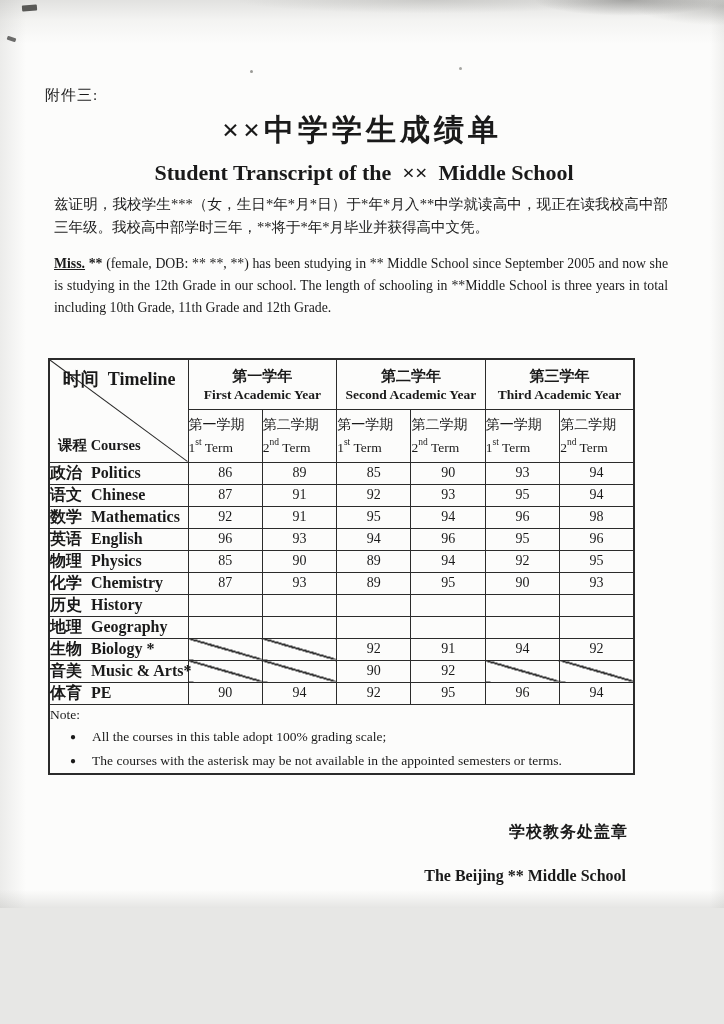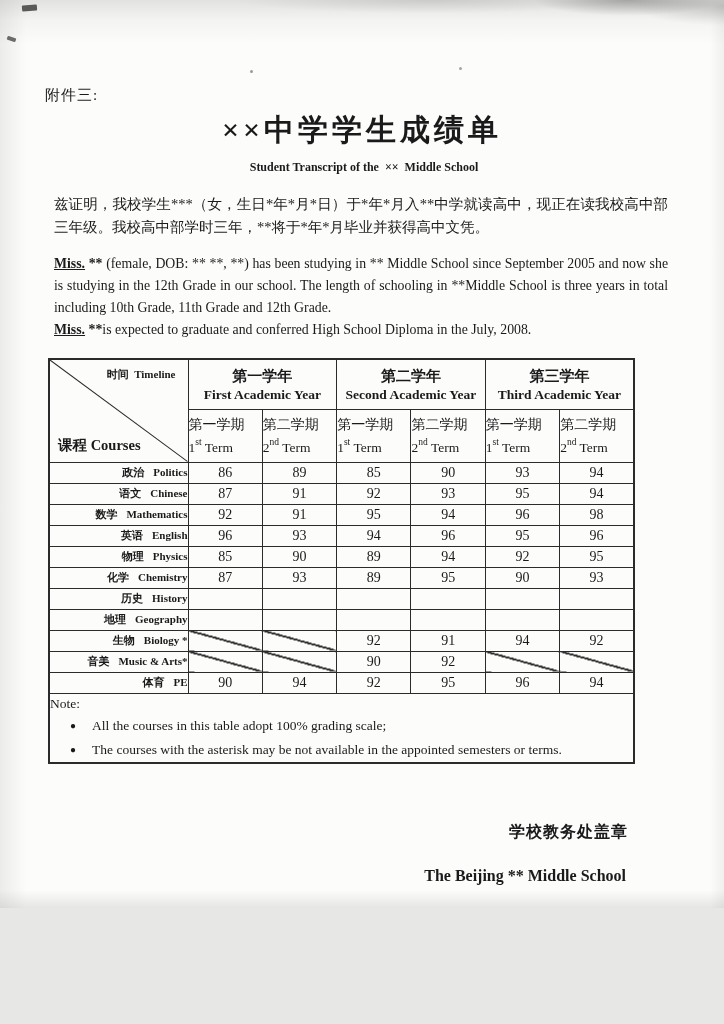--- a/index.html
+++ b/index.html
@@ -28,21 +28,21 @@
   .mark1{position:absolute;left:22px;top:5px;width:15px;height:6px;background:#3f3f3d;border-radius:1px;transform:rotate(-4deg);opacity:.85;}
   .mark2{position:absolute;left:7px;top:37px;width:9px;height:4px;background:#4a4a48;border-radius:1px;transform:rotate(18deg);opacity:.8;}
   .dot1{position:absolute;left:250px;top:70px;width:3px;height:3px;background:#9a9a96;border-radius:50%;}
   .dot2{position:absolute;left:459px;top:67px;width:3px;height:3px;background:#a6a6a2;border-radius:50%;}
 
   
   .attach{position:absolute;left:45px;top:86px;font-size:15px;letter-spacing:1px;}
   .title-zh{position:absolute;left:0;right:0;top:110px;text-align:center;
     font-size:30px;font-weight:bold;letter-spacing:4px;white-space:pre;}
   .title-en{position:absolute;left:4px;right:0;top:160px;text-align:center;
-    font-size:12px;font-weight:bold;white-space:pre;}
+    font-size:22px;font-weight:bold;white-space:pre;}
 
   
   .para-zh{position:absolute;left:54px;top:193px;width:614px;
     font-size:14.5px;line-height:22.5px;text-align:justify;}
   .para-en{position:absolute;left:54px;top:253px;width:614px;
     font-size:13.8px;line-height:22px;text-align:justify;}
   .para-en p{margin:0;}
   .miss{font-weight:bold;text-decoration:underline;}
   .stars{font-weight:bold;white-space:pre;}
 
@@ -51,30 +51,30 @@
     border-collapse:collapse;table-layout:fixed;}
   table.grades col.c0{width:139px;}
   table.grades th,table.grades td{border:1px solid #2b2b2b;padding:0;vertical-align:middle;}
   table.grades{border:2px solid #2b2b2b;}
   tr.year-row{height:50px;}
   tr.term-row{height:53px;}
   tr.data-row{height:21px;}
   tr.note-row{height:68px;margin-top:44px;}
   th.corner-cell{position:relative;padding:0;}
   .corner-svg{position:absolute;left:0;top:0;width:100%;height:100%;}
-  .corner-top{position:absolute;top:7px;right:12px;font-size:11px;font-weight:bold;white-space:pre;}
+  .corner-top{position:absolute;top:7px;right:12px;font-size:18px;font-weight:bold;white-space:pre;}
   .corner-bottom{position:absolute;bottom:7px;left:8px;font-size:14.5px;font-weight:bold;white-space:pre;}
   th.year-cell{font-weight:bold;margin-top:16px;}
   .year-zh{font-size:15px;line-height:19px;padding-top:2px;}
   .year-en{font-size:13.5px;line-height:18px;}
   th.term-cell{font-weight:normal;text-align:left;padding-left:8px;}
   .term-zh{font-size:14px;line-height:19px;}
   .term-en{font-size:13.5px;line-height:19px;}
   .term-en sup{font-size:9.5px;position:relative;top:-1px;}
-  td.course-cell{text-align:right;padding-left:7px;font-weight:bold;font-size:11px;white-space:nowrap;}
+  td.course-cell{text-align:left;padding-left:7px;font-weight:bold;font-size:16px;white-space:nowrap;}
   td.course-cell .c-en{margin-left:9px;}
   td.score-cell{text-align:center;font-size:14px;}
   td.slash-cell{background-image:linear-gradient(to right top,
       transparent calc(50% - 1px), #2e2e2e calc(50% - 1px),
       #2e2e2e calc(50% + 1px), transparent calc(50% + 1px));}
   td.note-cell{text-align:left;padding:4px 12px 2px 12px;vertical-align:top;}
   .note-label{font-size:13.5px;line-height:20px;}
   .note-item{font-size:13.5px;line-height:23px;padding-left:20px;}
   .bullet{font-size:10px;margin-right:16px;position:relative;top:-1px;}
 
@@ -103,21 +103,20 @@
   <div class="dot2"></div>
 
   <div class="attach">附件三:</div>
   <div class="title-zh">××中学学生成绩单</div>
   <div class="title-en">Student Transcript of the  ××  Middle School</div>
 
   <div class="para-zh">兹证明，我校学生***（女，生日*年*月*日）于*年*月入**中学就读高中，现正在读我校高中部三年级。我校高中部学时三年，**将于*年*月毕业并获得高中文凭。</div>
 
   <div class="para-en">
     <p><span class="miss">Miss.</span><span class="stars"> ** </span><span>(female, DOB: ** **, **) has been studying in ** Middle School since September 2005 and now she is studying in the 12th Grade in our school. The length of schooling in **Middle School is three years in total including 10th Grade, 11th Grade and 12th Grade.</span></p>
-    <p><span class="miss">Miss.</span><span class="stars"> **</span><span>is expected to graduate and conferred High School Diploma in the July, 2008.</span></p>
   </div>
 
   <table class="grades">
     <colgroup>
       <col class="c0">
         <col>
         <col>
         <col>
         <col>
         <col>

